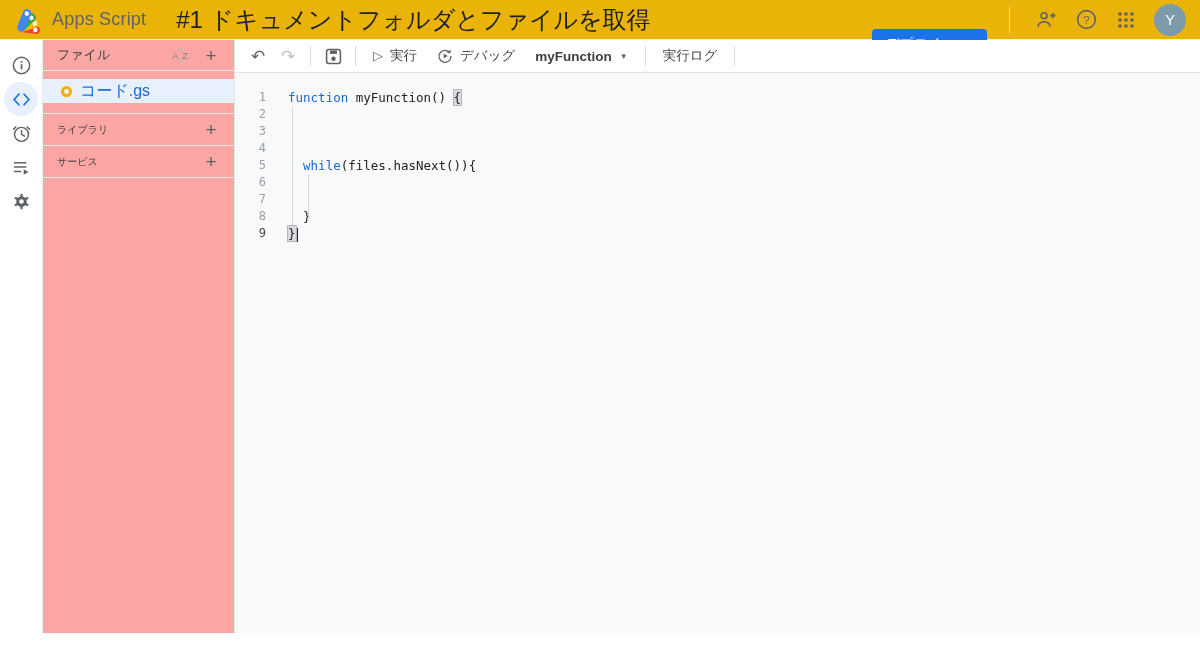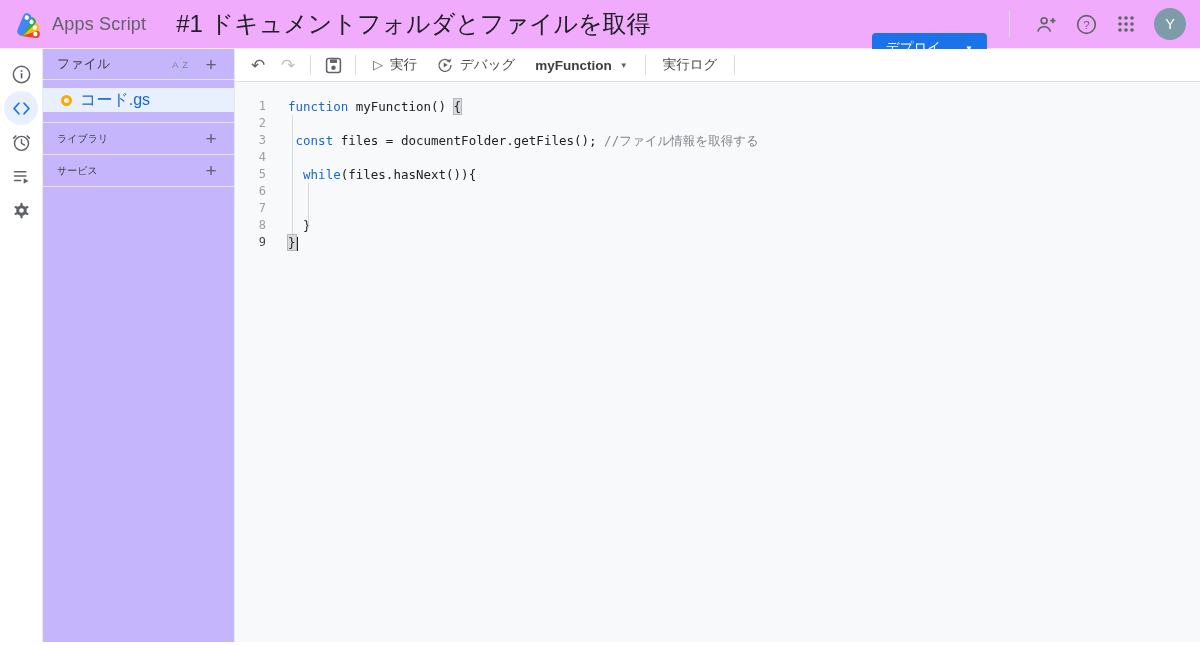--- a/index.html
+++ b/index.html
@@ -1,21 +1,21 @@
 <!DOCTYPE html>
 <html style="--accent: #1a73e8; --sel-bg: #e8f0fe; --sel-text: #1967d2; --editor-bg: #f8f9fa; --avatar: #7e9ba9; --gs-orange: #f9ab00; --tok-k: #1967d2; --tok-p: #202124; --tok-b: #d93d83; --tok-s: #c5221f; --tok-c: #80868b;"><head>
 <meta charset="utf-8">
 <style>
   * { margin:0; padding:0; box-sizing:border-box; }
   html,body { width:1200px; height:645px; overflow:hidden; background:#fff;
     font-family:"Liberation Sans","DejaVu Sans",sans-serif; }
 
   
-  .header { height:49px; display:flex; align-items:center; padding:0 14px;
-    background:#f0abfc; border-bottom:1px solid #eceef1; }
+  .header { height:40px; display:flex; align-items:center; padding:0 14px;
+    background:#eab308; border-bottom:1px solid #eceef1; }
   .logo-wrap { display:flex; align-items:center; gap:8px; }
   .app-name { font-size:18px; color:#5f6368; letter-spacing:.2px; }
   .project-title { font-size:24px; color:#202124; margin-left:30px; white-space:nowrap; }
   .header-right { margin-left:auto; display:flex; align-items:center; }
   .deploy-btn { background:var(--accent,#1a73e8); color:#fff; border:none; border-radius:4px;
     height:30px; padding:0 14px; font-size:13.5px; display:flex; align-items:center; gap:24px;
     cursor:pointer; font-family:inherit;margin-top:48px; }
   .deploy-caret { font-size:8px; position:relative; top:0px; }
   .vdiv-header { width:1px; height:26px; background:#dadce0; margin:0 16px 0 22px; }
   .icon-btn { width:40px; height:40px; border:none; background:transparent; display:flex;
@@ -25,21 +25,21 @@
     margin-left:8px; cursor:pointer; }
 
   
   .main { display:flex; height:593px; }
   .rail { width:43px; border-right:1px solid #e8eaed; display:flex; flex-direction:column;
     align-items:center; padding-top:8px; background:#fff; }
   .rail-btn { width:34px; height:34px; border:none; background:transparent; border-radius:50%;
     display:flex; align-items:center; justify-content:center; cursor:pointer; margin-bottom:0; }
   .rail-btn.active { background:var(--sel-bg,#e8f0fe); }
 
-  .files-panel { width:192px; border-right:1px solid #e4e7ea; background:#c4b5fd; }
+  .files-panel { width:192px; border-right:1px solid #e4e7ea; background:#fca5a5; }
   .fp-header { height:31px; display:flex; align-items:center; padding:0 10px 0 14px;
     border-bottom:1px solid #e4e7ea; }
   .fp-title { font-size:13px; color:#3c4043; }
   .fp-actions { margin-left:auto; display:flex; align-items:center; gap:4px; }
   .mini-btn { width:26px; height:26px; border:none; background:transparent; display:flex;
     align-items:center; justify-content:center; cursor:pointer; border-radius:50%; color:#5f6368; }
   .plus-glyph { font-size:19px; color:#5f6368; font-weight:400; line-height:1; }
   .file-list { padding:8px 0 10px; border-bottom:1px solid #e4e7ea; }
   .file-row { height:24px; display:flex; align-items:center; padding:0 8px 0 18px; cursor:pointer; }
   .file-row.selected { background:var(--sel-bg,#e8f0fe); }
@@ -278,21 +278,20 @@
       <div id="code-lines">
           <div class="code-row">
             <span class="ln">1</span>
             <span class="cl"><span class="tok-k">function</span><span class="tok-p"> myFunction() </span><span class="tok-m">{</span></span>
           </div>
           <div class="code-row">
             <span class="ln">2</span>
           </div>
           <div class="code-row">
             <span class="ln">3</span>
-            <span class="cl"><span class="tok-p"> </span><span class="tok-k">const</span><span class="tok-p"> files = documentFolder.getFiles(); </span><span class="tok-c">//ファイル情報を取得する</span></span>
           </div>
           <div class="code-row">
             <span class="ln">4</span>
             <span class="cl"></span>
           </div>
           <div class="code-row">
             <span class="ln">5</span>
             <span class="cl"><span class="tok-p">  </span><span class="tok-k">while</span><span class="tok-p">(files.hasNext()){</span></span>
           </div>
           <div class="code-row">

